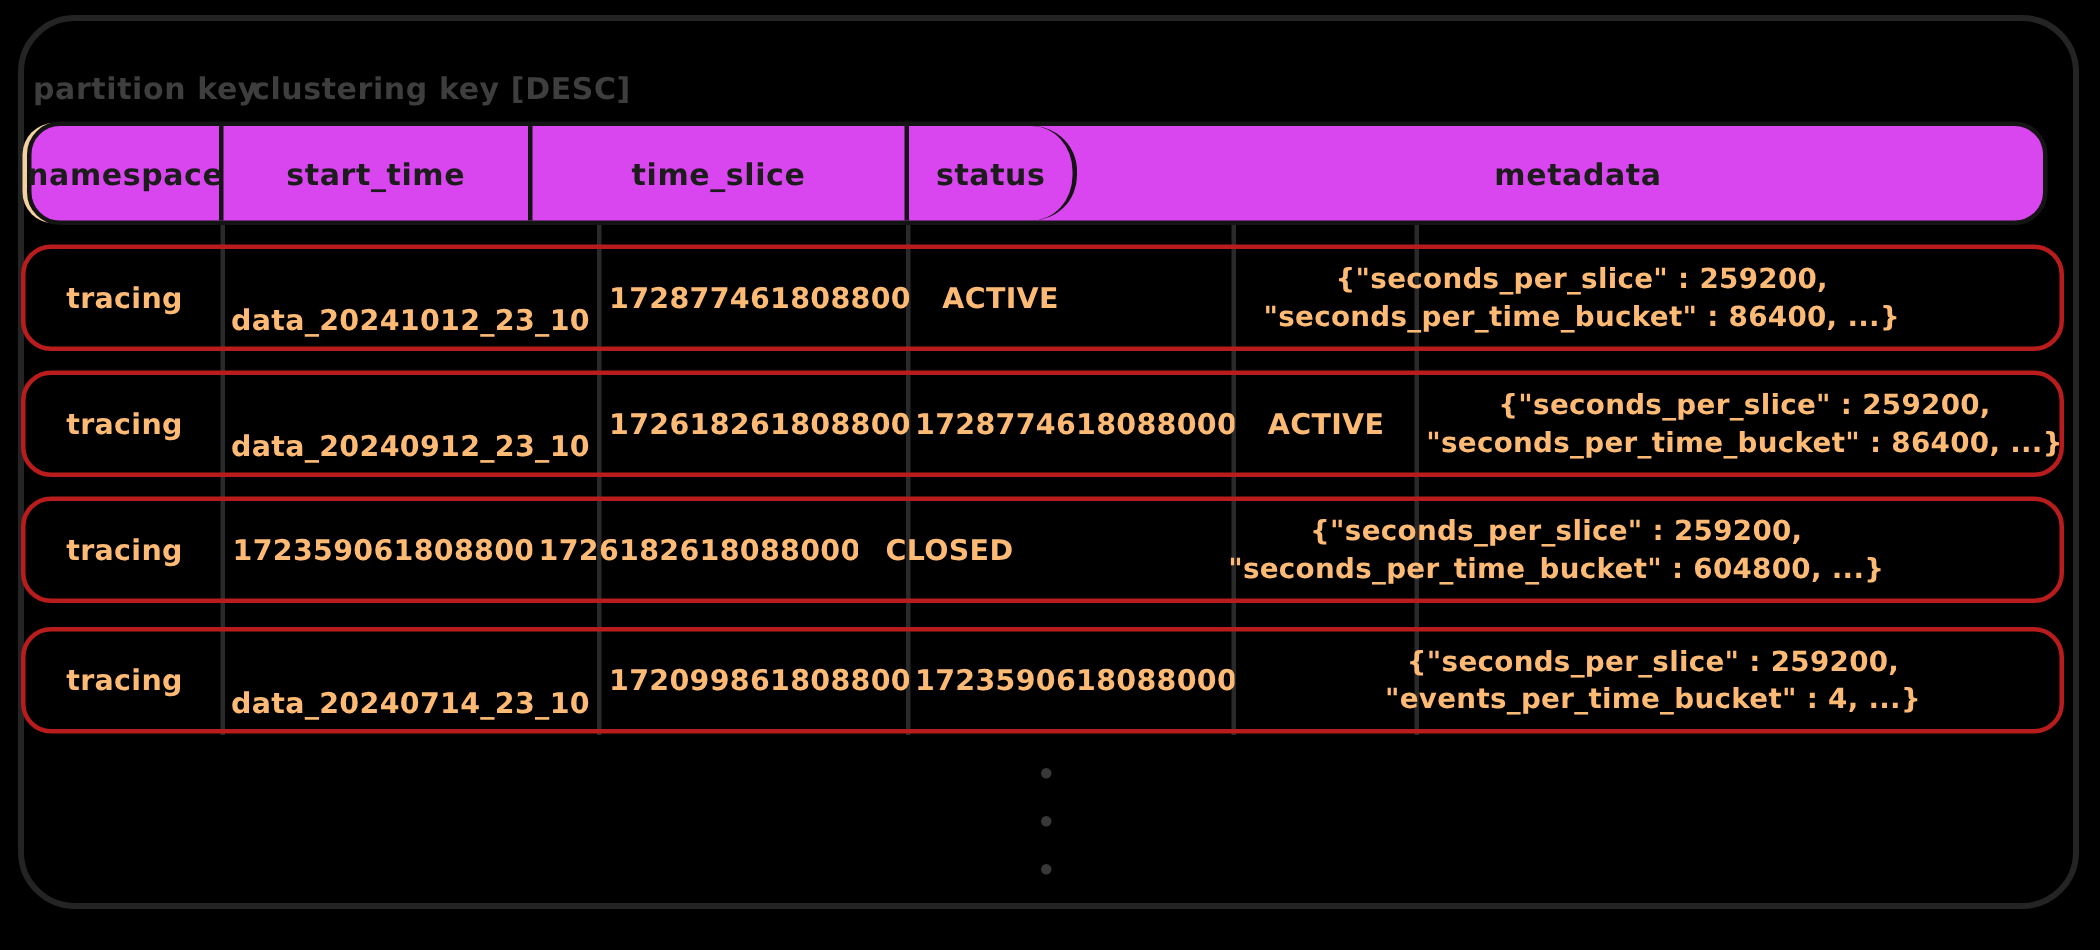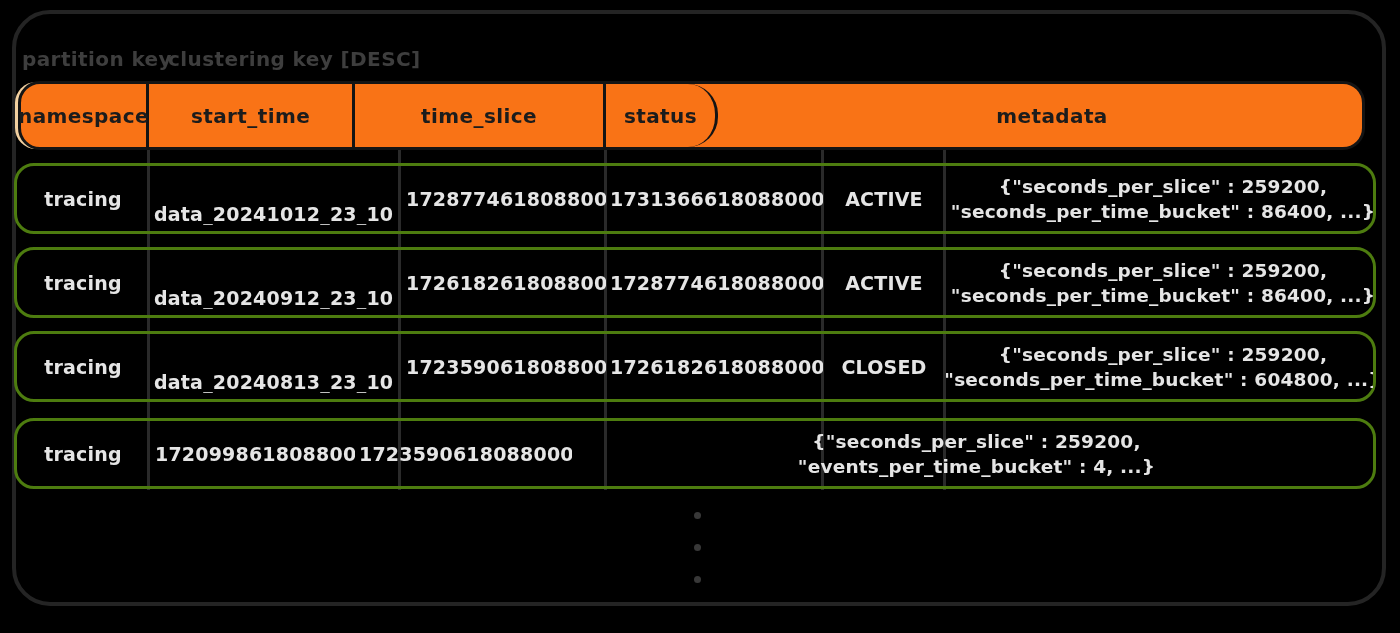--- a/index.html
+++ b/index.html
@@ -40,21 +40,21 @@
   .pk-label { left: 22px; }
   .ck-label { left: 168px; }
 
   
   .header-row {
     position: absolute;
     left: 18px;
     top: 81px;
     width: 1347px;
     height: 69px;
-    background: #f97316;
+    background: #d946ef;
     border: 3px solid #141414;
     border-radius: 22px;
     box-sizing: border-box;
     display: flex;
     box-shadow: -4px 0 0 -1px #f3d1a0;
   }
   .header-cell {
     display: flex;
     align-items: center;
     justify-content: center;
@@ -81,27 +81,26 @@
   .vl-2 { left: 604px; }
   .vl-3 { left: 821px; }
   .vl-4 { left: 943px; }
 
   
   .data-row {
     position: absolute;
     left: 14px;
     width: 1362px;
     height: 71px;
-    border: 3px solid #4d7c0f;
+    border: 3px solid #b91c1c;
     border-radius: 20px;
     box-sizing: border-box;
     display: flex;
-    color: #e5e5e5;
+    color: #fdba74;
     background: transparent;
-    align-items: center;
   }
   .row-0 { top: 163px; }
   .row-1 { top: 247px; }
   .row-2 { top: 331px; }
   .row-3 { top: 418px; }
 
   .cell {
     box-sizing: border-box;
     display: flex;
     align-items: center;
@@ -175,21 +174,20 @@
   <div class="vline vl-0"></div>
   <div class="vline vl-1"></div>
   <div class="vline vl-2"></div>
   <div class="vline vl-3"></div>
   <div class="vline vl-4"></div>
 
   <div class="data-row row-0">
     <div class="cell rc-0">tracing</div>
     <div class="cell rc-1">data_20241012_23_10</div>
     <div class="cell rc-2">1728774618088000</div>
-    <div class="cell rc-3">1731366618088000</div>
     <div class="cell rc-4">ACTIVE</div>
     <div class="cell rc-5 metadata-cell">
       <span>{"seconds_per_slice" : 259200,</span>
       <span>"seconds_per_time_bucket" : 86400, ...}</span>
     </div>
   </div>
 
   <div class="data-row row-1">
     <div class="cell rc-0">tracing</div>
     <div class="cell rc-1">data_20240912_23_10</div>
@@ -197,32 +195,32 @@
     <div class="cell rc-3">1728774618088000</div>
     <div class="cell rc-4">ACTIVE</div>
     <div class="cell rc-5 metadata-cell">
       <span>{"seconds_per_slice" : 259200,</span>
       <span>"seconds_per_time_bucket" : 86400, ...}</span>
     </div>
   </div>
 
   <div class="data-row row-2">
     <div class="cell rc-0">tracing</div>
-    <div class="cell rc-1">data_20240813_23_10</div>
     <div class="cell rc-2">1723590618088000</div>
     <div class="cell rc-3">1726182618088000</div>
     <div class="cell rc-4">CLOSED</div>
     <div class="cell rc-5 metadata-cell">
       <span>{"seconds_per_slice" : 259200,</span>
       <span>"seconds_per_time_bucket" : 604800, ...}</span>
     </div>
   </div>
 
   <div class="data-row row-3">
     <div class="cell rc-0">tracing</div>
+    <div class="cell rc-1">data_20240714_23_10</div>
     <div class="cell rc-2">1720998618088000</div>
     <div class="cell rc-3">1723590618088000</div>
     <div class="cell rc-5 metadata-cell">
       <span>{"seconds_per_slice" : 259200,</span>
       <span>"events_per_time_bucket" : 4, ...}</span>
     </div>
   </div>
 
   <div class="dots">
     <div class="dot dot-0"></div>

